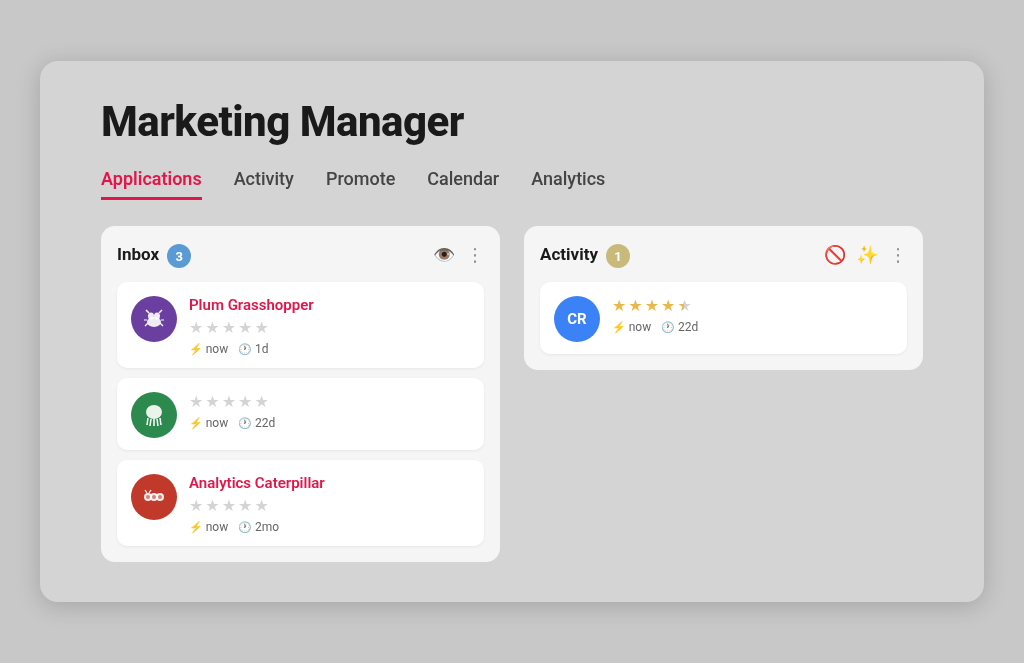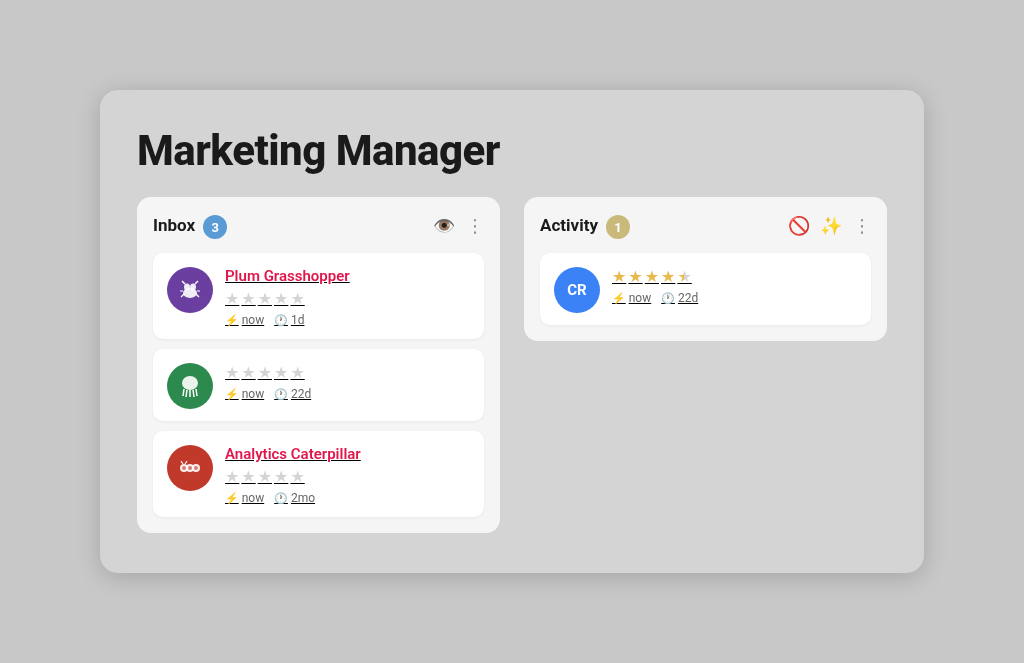--- a/index.html
+++ b/index.html
@@ -7,22 +7,22 @@
       background: #c8c8c8;
       display: flex;
       align-items: center;
       justify-content: center;
       min-height: 100vh;
       font-family: -apple-system, BlinkMacSystemFont, 'Segoe UI', Roboto, sans-serif;
     }
     .outer-card {
       background: #d4d4d4;
       border-radius: 18px;
-      width: 824px;
-      padding: 36px 37px 40px;
+      width: 944px;
+      padding: 36px 61px 40px;
       box-shadow: 0 4px 24px rgba(0,0,0,0.18);
     }
     .page-title {
       font-size: 42px;
       font-weight: 800;
       color: #1a1a1a;
       margin-bottom: 22px;
       letter-spacing: -0.5px;
     }
     .tabs {
@@ -112,21 +112,21 @@
       border-radius: 50%;
       flex-shrink: 0;
       display: flex;
       align-items: center;
       justify-content: center;
       font-size: 13px;
       font-weight: 700;
       color: #fff;
       overflow: hidden;
     }
-    .applicant-info { flex: 1; min-width: 0; text-decoration: underline; }
+    .applicant-info { flex: 1; min-width: 0; }
     .applicant-name {
       font-size: 15px;
       font-weight: 600;
       color: #e0174a;
       margin-bottom: 4px;
     }
     .stars { display: flex; gap: 2px; margin-bottom: 5px; }
     .star { font-size: 16px; color: #d4d4d4; }
     .star.filled { color: #e8b84b; }
     .meta {
@@ -146,20 +146,27 @@
 
     
     .avatar-svg { width: 32px; height: 32px; }
   </style>
 </head>
 <body>
 
 <div class="outer-card">
   <h1 class="page-title">Marketing Manager</h1>
 
+  <nav class="tabs">
+    <div class="tab active">Applications</div>
+    <div class="tab">Activity</div>
+    <div class="tab">Promote</div>
+    <div class="tab">Calendar</div>
+    <div class="tab">Analytics</div>
+  </nav>
 
   <div class="columns">
 
     <div class="column-card">
       <div class="column-header">
         <span class="column-title">Inbox</span>
         <span class="badge blue">3</span>
         <div class="column-actions">
           <span class="action-icon">👁️</span>
           <span class="action-icon">⋮</span>

